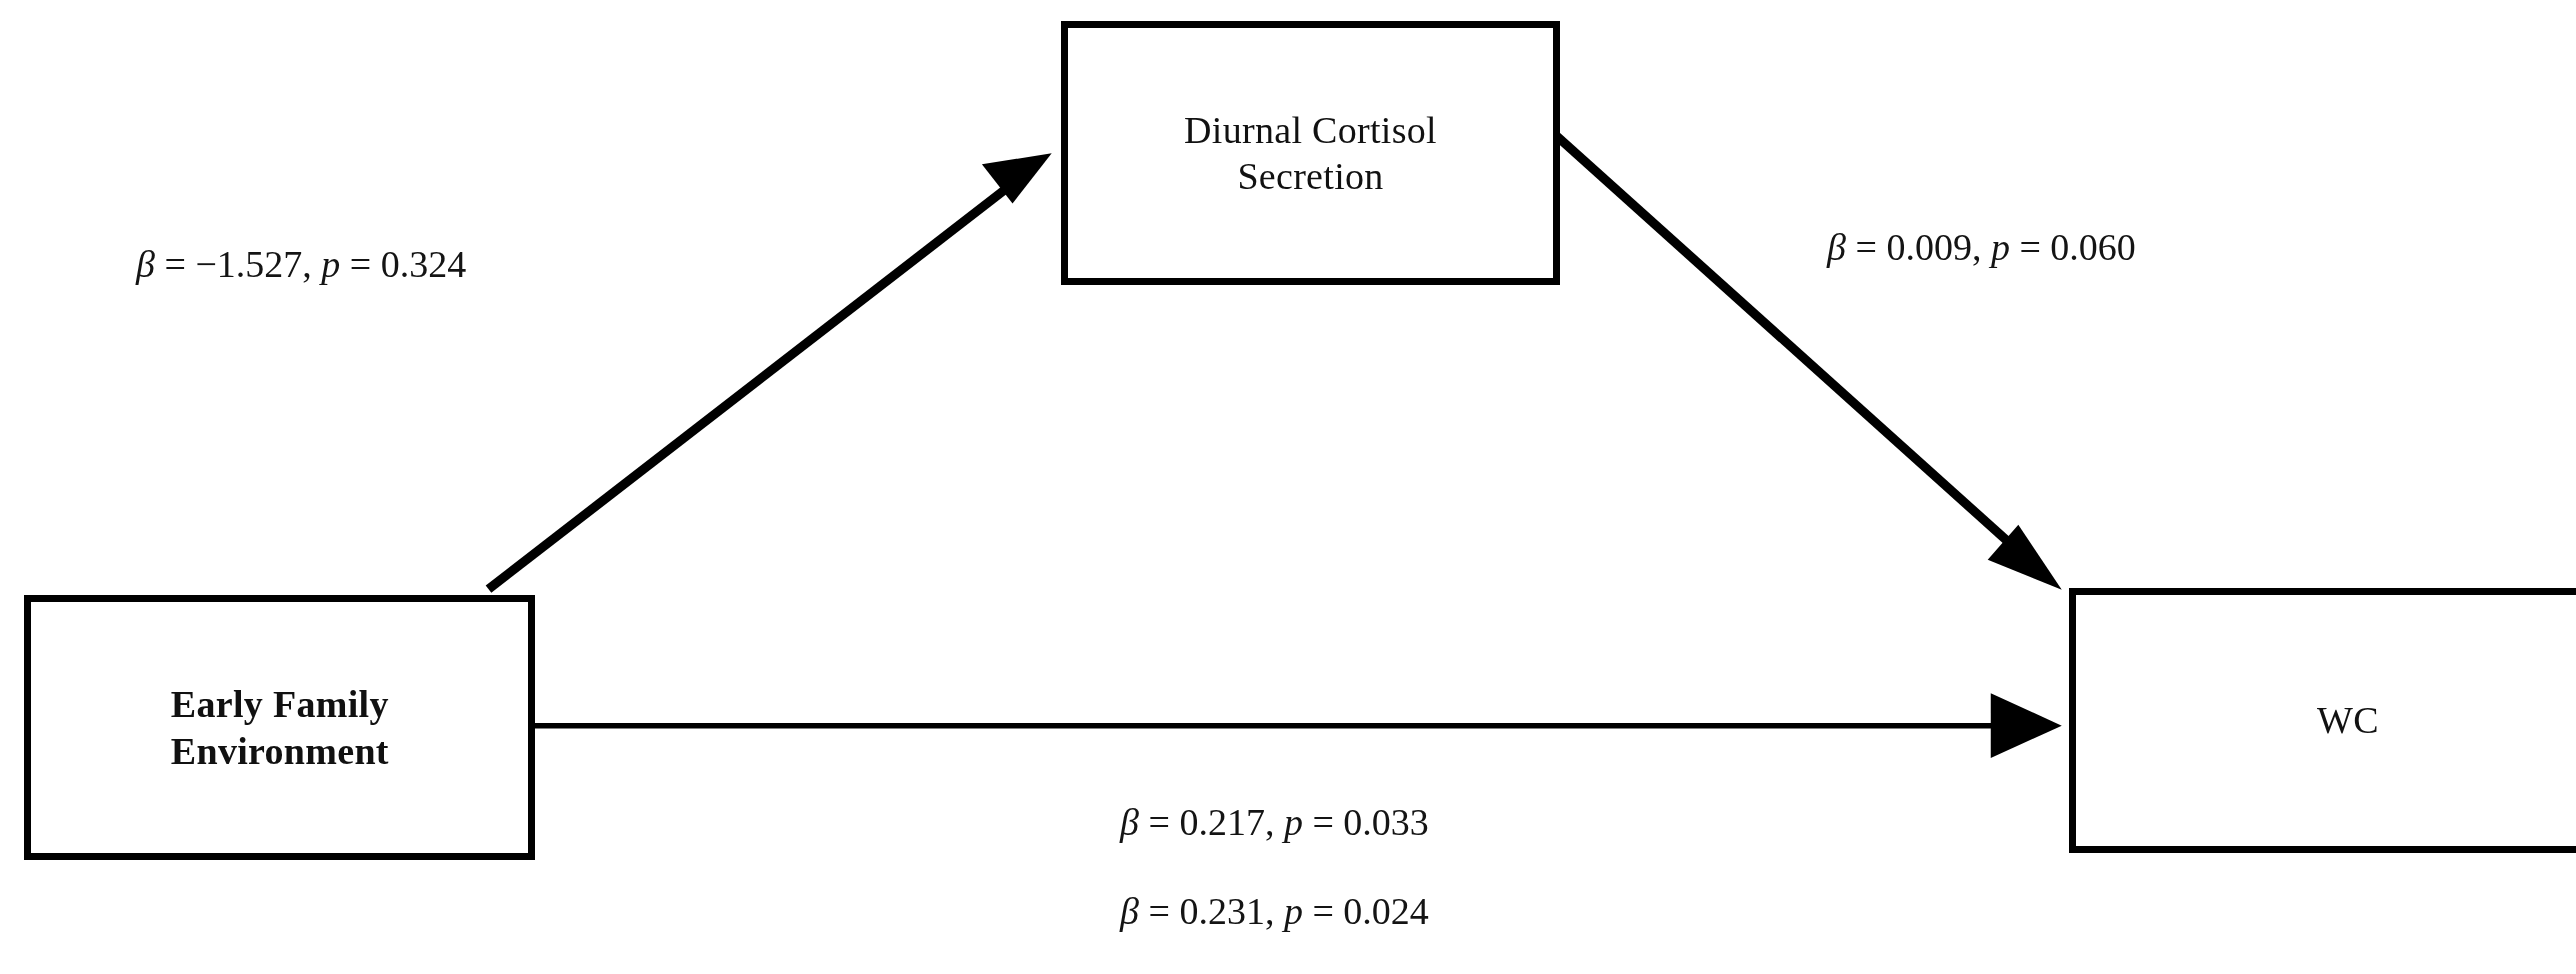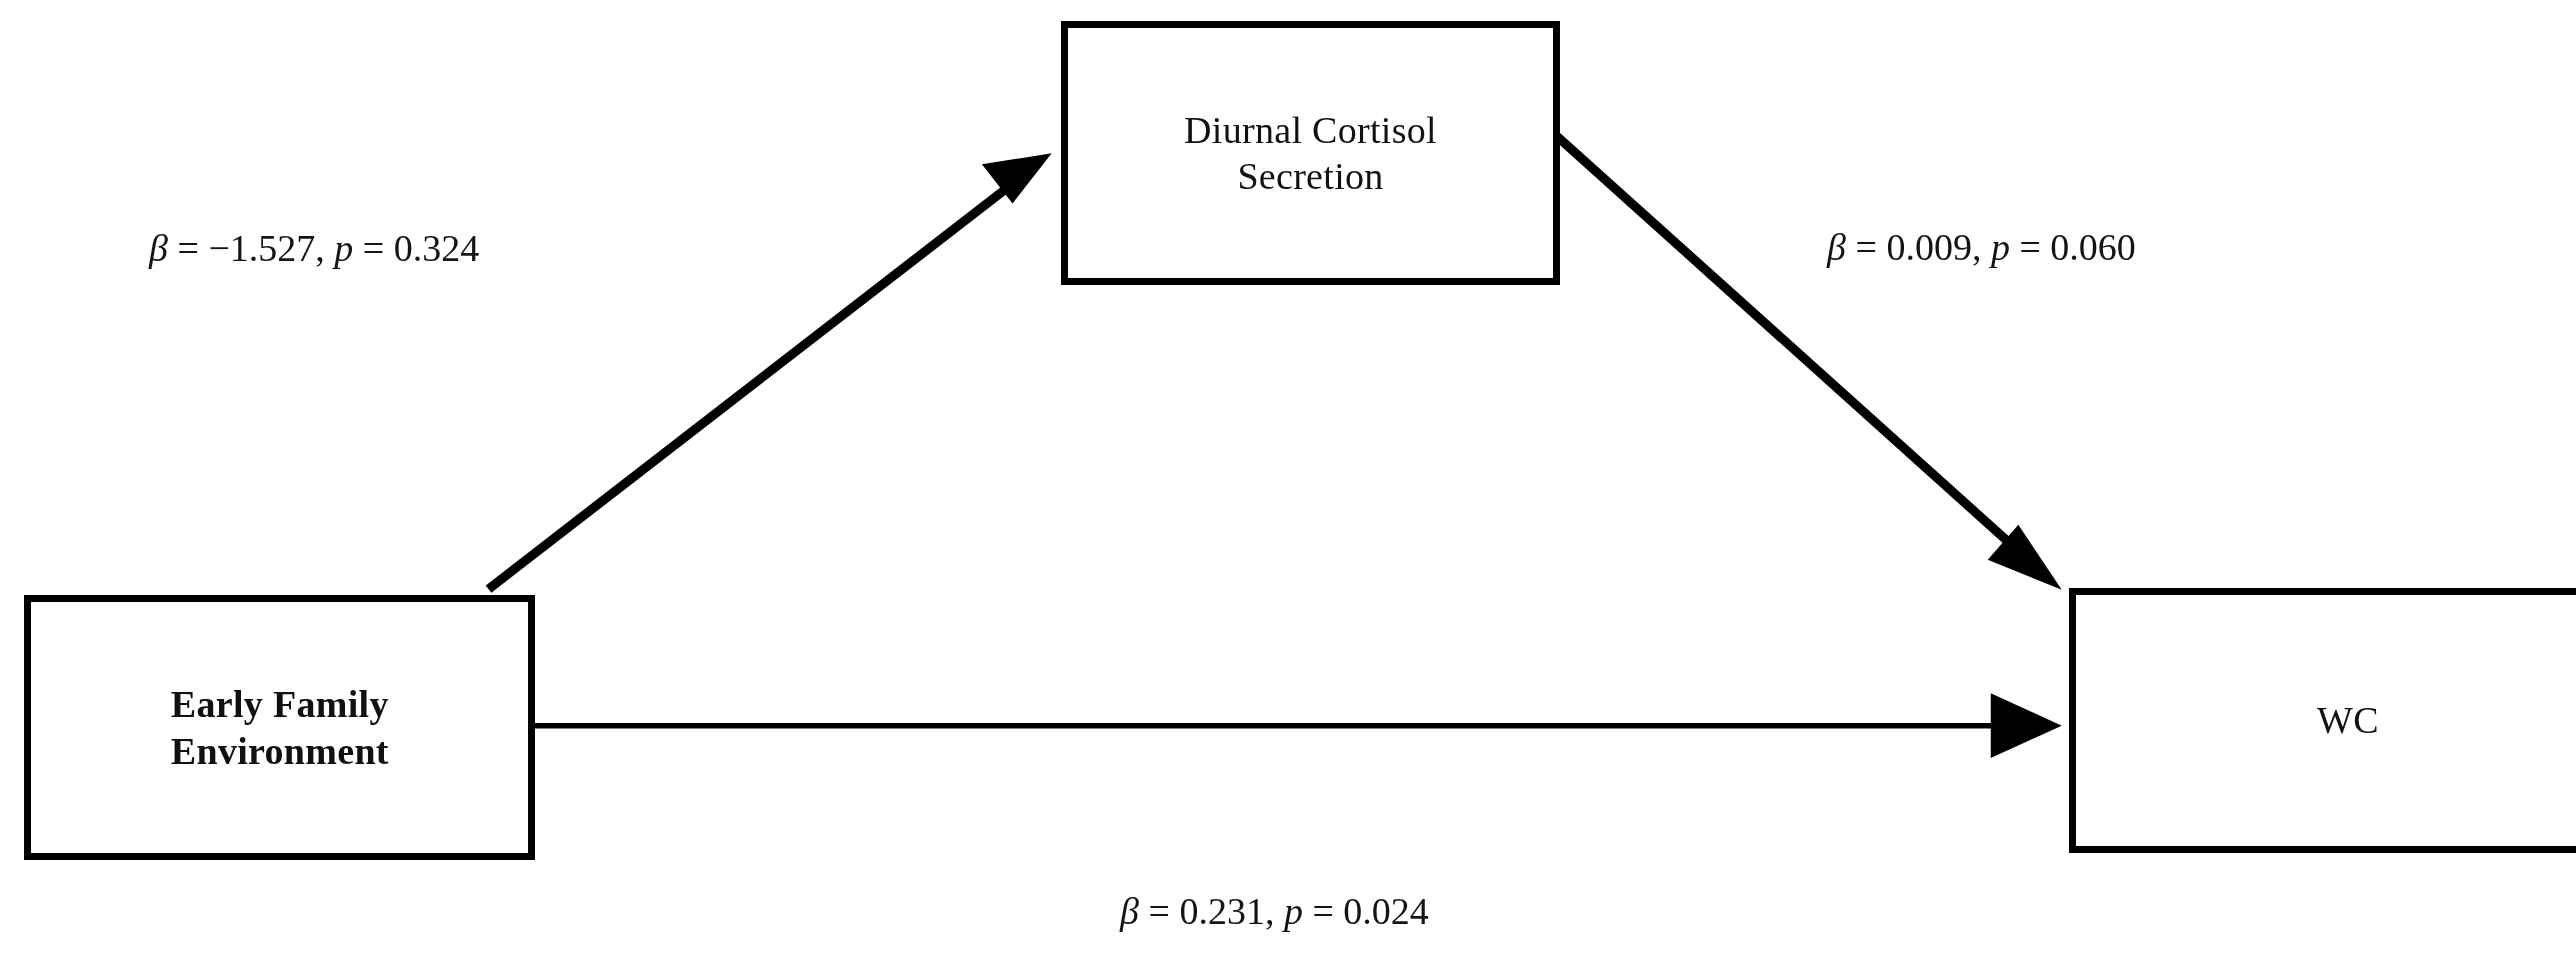--- a/index.html
+++ b/index.html
@@ -50,21 +50,21 @@
   .path-label {
     position: absolute;
     font-family: "Liberation Serif", "DejaVu Serif", serif;
     font-size: 38px;
     line-height: 1.1;
     color: #141414;
     white-space: nowrap;
     z-index: 4;
   }
   .path-label i { font-style: italic; }
-  #lbl-a   { left: 136px;  top: 228px; margin-left: 13px; }
+  #lbl-a   { left: 136px;  top: 244px; }
   #lbl-b   { left: 1827px; top: 227px; }
   #lbl-c1  { left: 1120px; top: 802px; }
   #lbl-c2  { left: 1120px; top: 891px; }
 </style>
 </head>
 <body>
 
 <div id="canvas">
 
   <svg id="edges" viewBox="0 0 4208 1592" width="2576" height="975" xmlns="http://www.w3.org/2000/svg" aria-hidden="true">
@@ -100,19 +100,22 @@
   </div>
 
   <div class="path-label" id="lbl-a">
     <i>β</i><span>&nbsp;=&nbsp;</span><span>−1.527</span><span>,&nbsp;</span><i>p</i><span>&nbsp;=&nbsp;</span><span>0.324</span>
   </div>
 
   <div class="path-label" id="lbl-b">
     <i>β</i><span>&nbsp;=&nbsp;</span><span>0.009</span><span>,&nbsp;</span><i>p</i><span>&nbsp;=&nbsp;</span><span>0.060</span>
   </div>
 
+  <div class="path-label" id="lbl-c1">
+    <i>β</i><span>&nbsp;=&nbsp;</span><span>0.217</span><span>,&nbsp;</span><i>p</i><span>&nbsp;=&nbsp;</span><span>0.033</span>
+  </div>
 
   <div class="path-label" id="lbl-c2">
     <i>β</i><span>&nbsp;=&nbsp;</span><span>0.231</span><span>,&nbsp;</span><i>p</i><span>&nbsp;=&nbsp;</span><span>0.024</span>
   </div>
 
 </div>
 
 
 </body></html>

